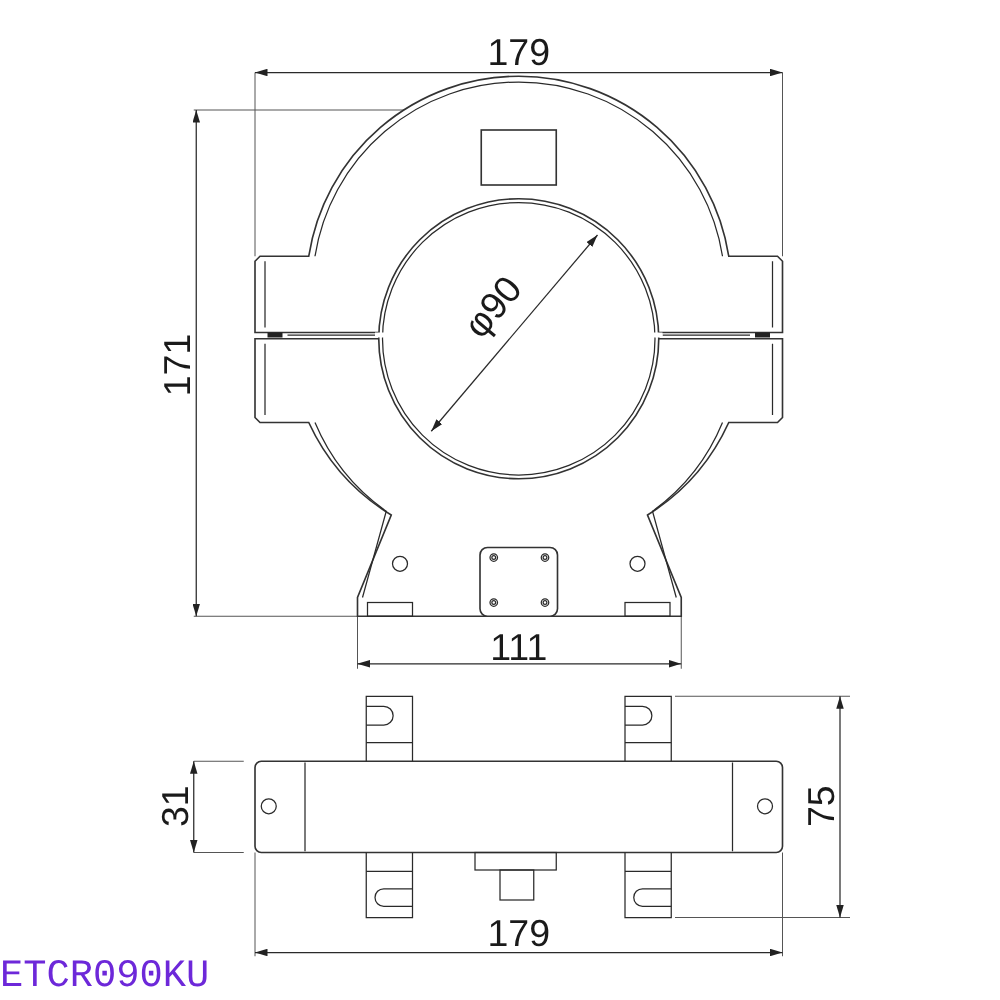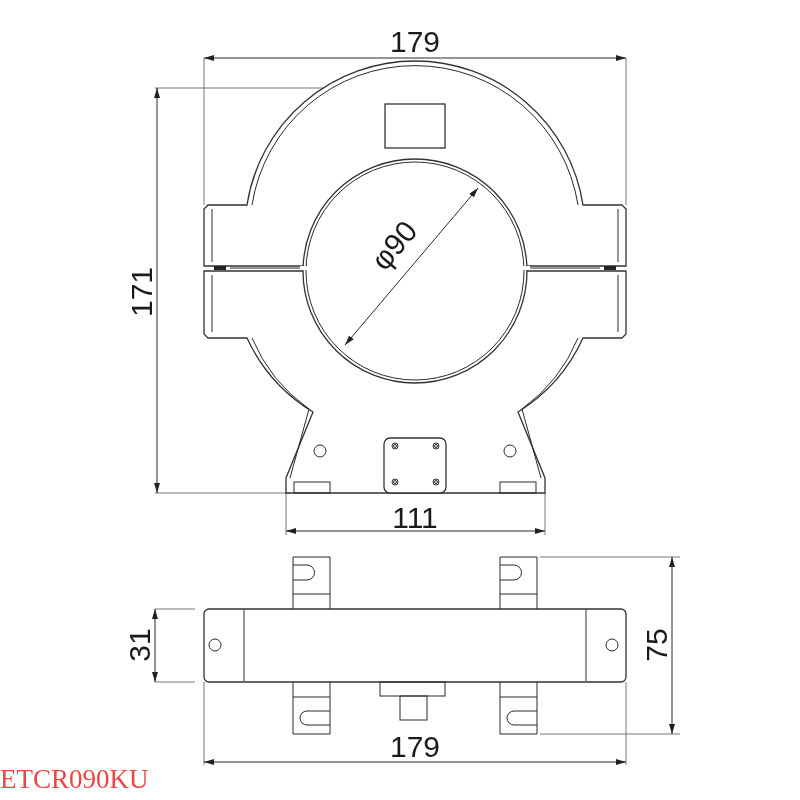--- a/index.html
+++ b/index.html
@@ -1,21 +1,21 @@
 <!DOCTYPE html>
 <html><head>
 <meta charset="utf-8">
 <style>
   html, body { margin: 0; padding: 0; background: #ffffff; }
   body { width: 800px; height: 800px; position: relative; overflow: hidden; }
   #drawing { position: absolute; left: 0; top: 0; width: 800px; height: 800px; }
   .dim-text { font-family: "Liberation Sans", sans-serif; font-size: 30px; fill: #1a1a1a; }
   .model-label {
     position: absolute; left: 0; top: 766px;
-    font-family: Liberation Serif, serif; font-size: 27px; color: #ef4444;
+    font-family: Liberation Mono, monospace; font-size: 31px; color: #6d28d9;
     letter-spacing: 0px; line-height: 1;
   }
   .line { stroke: #2a2a2a; stroke-width: 1; fill: none; }
   .outline { stroke: #333; stroke-width: 1.3; fill: #ffffff; }
   .ext { stroke: #555; stroke-width: 0.8; fill: none; }
 </style>
 </head>
 <body>
 
 <svg id="drawing" viewBox="0 0 800 800" xmlns="http://www.w3.org/2000/svg">

